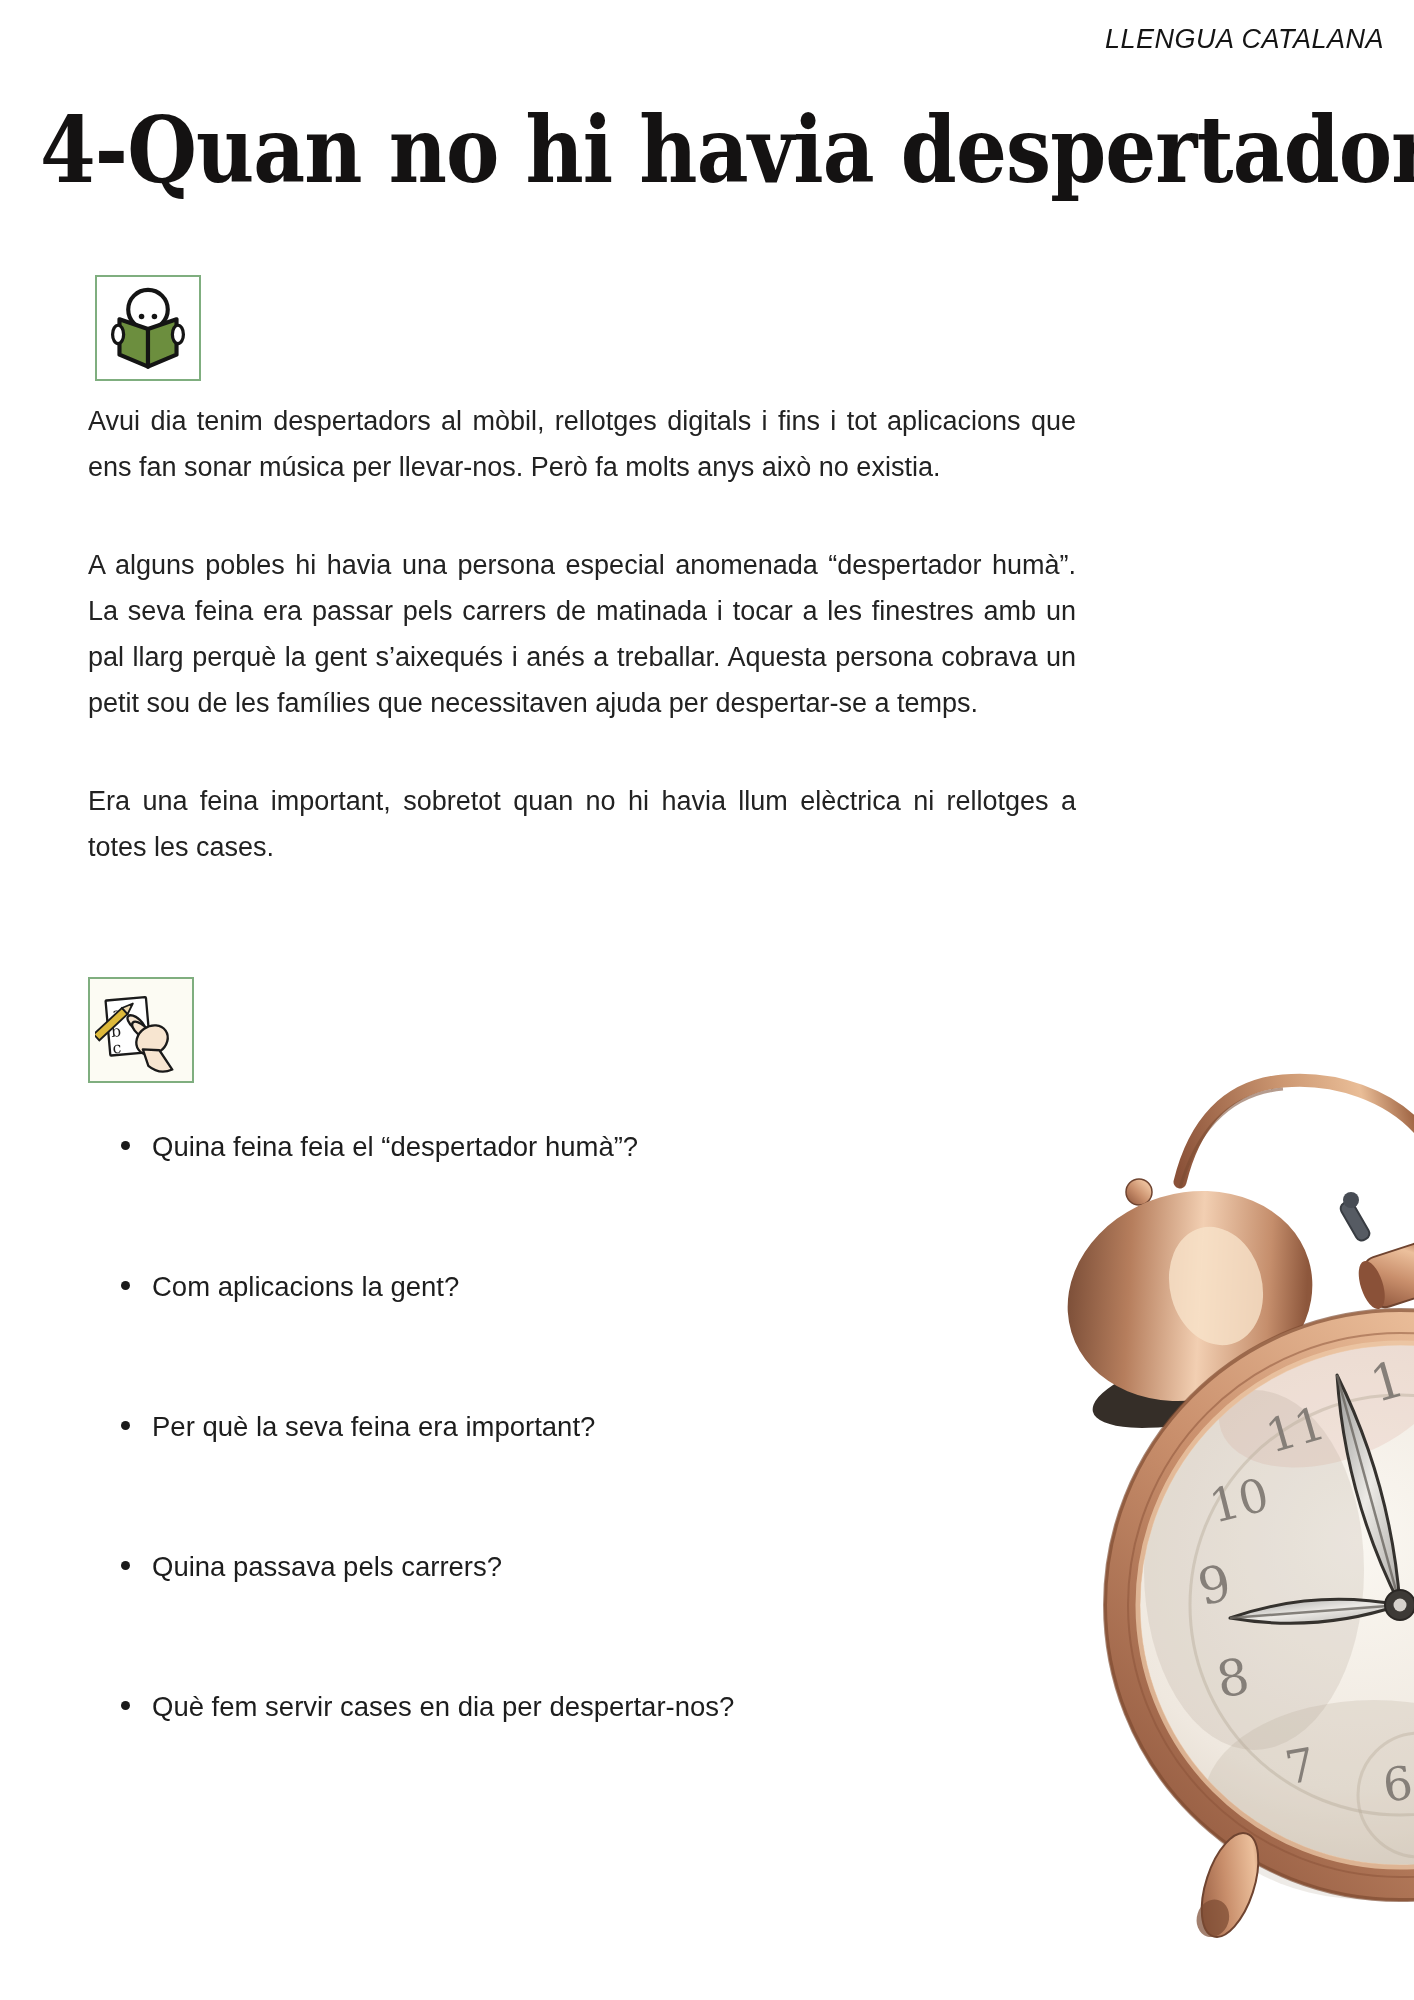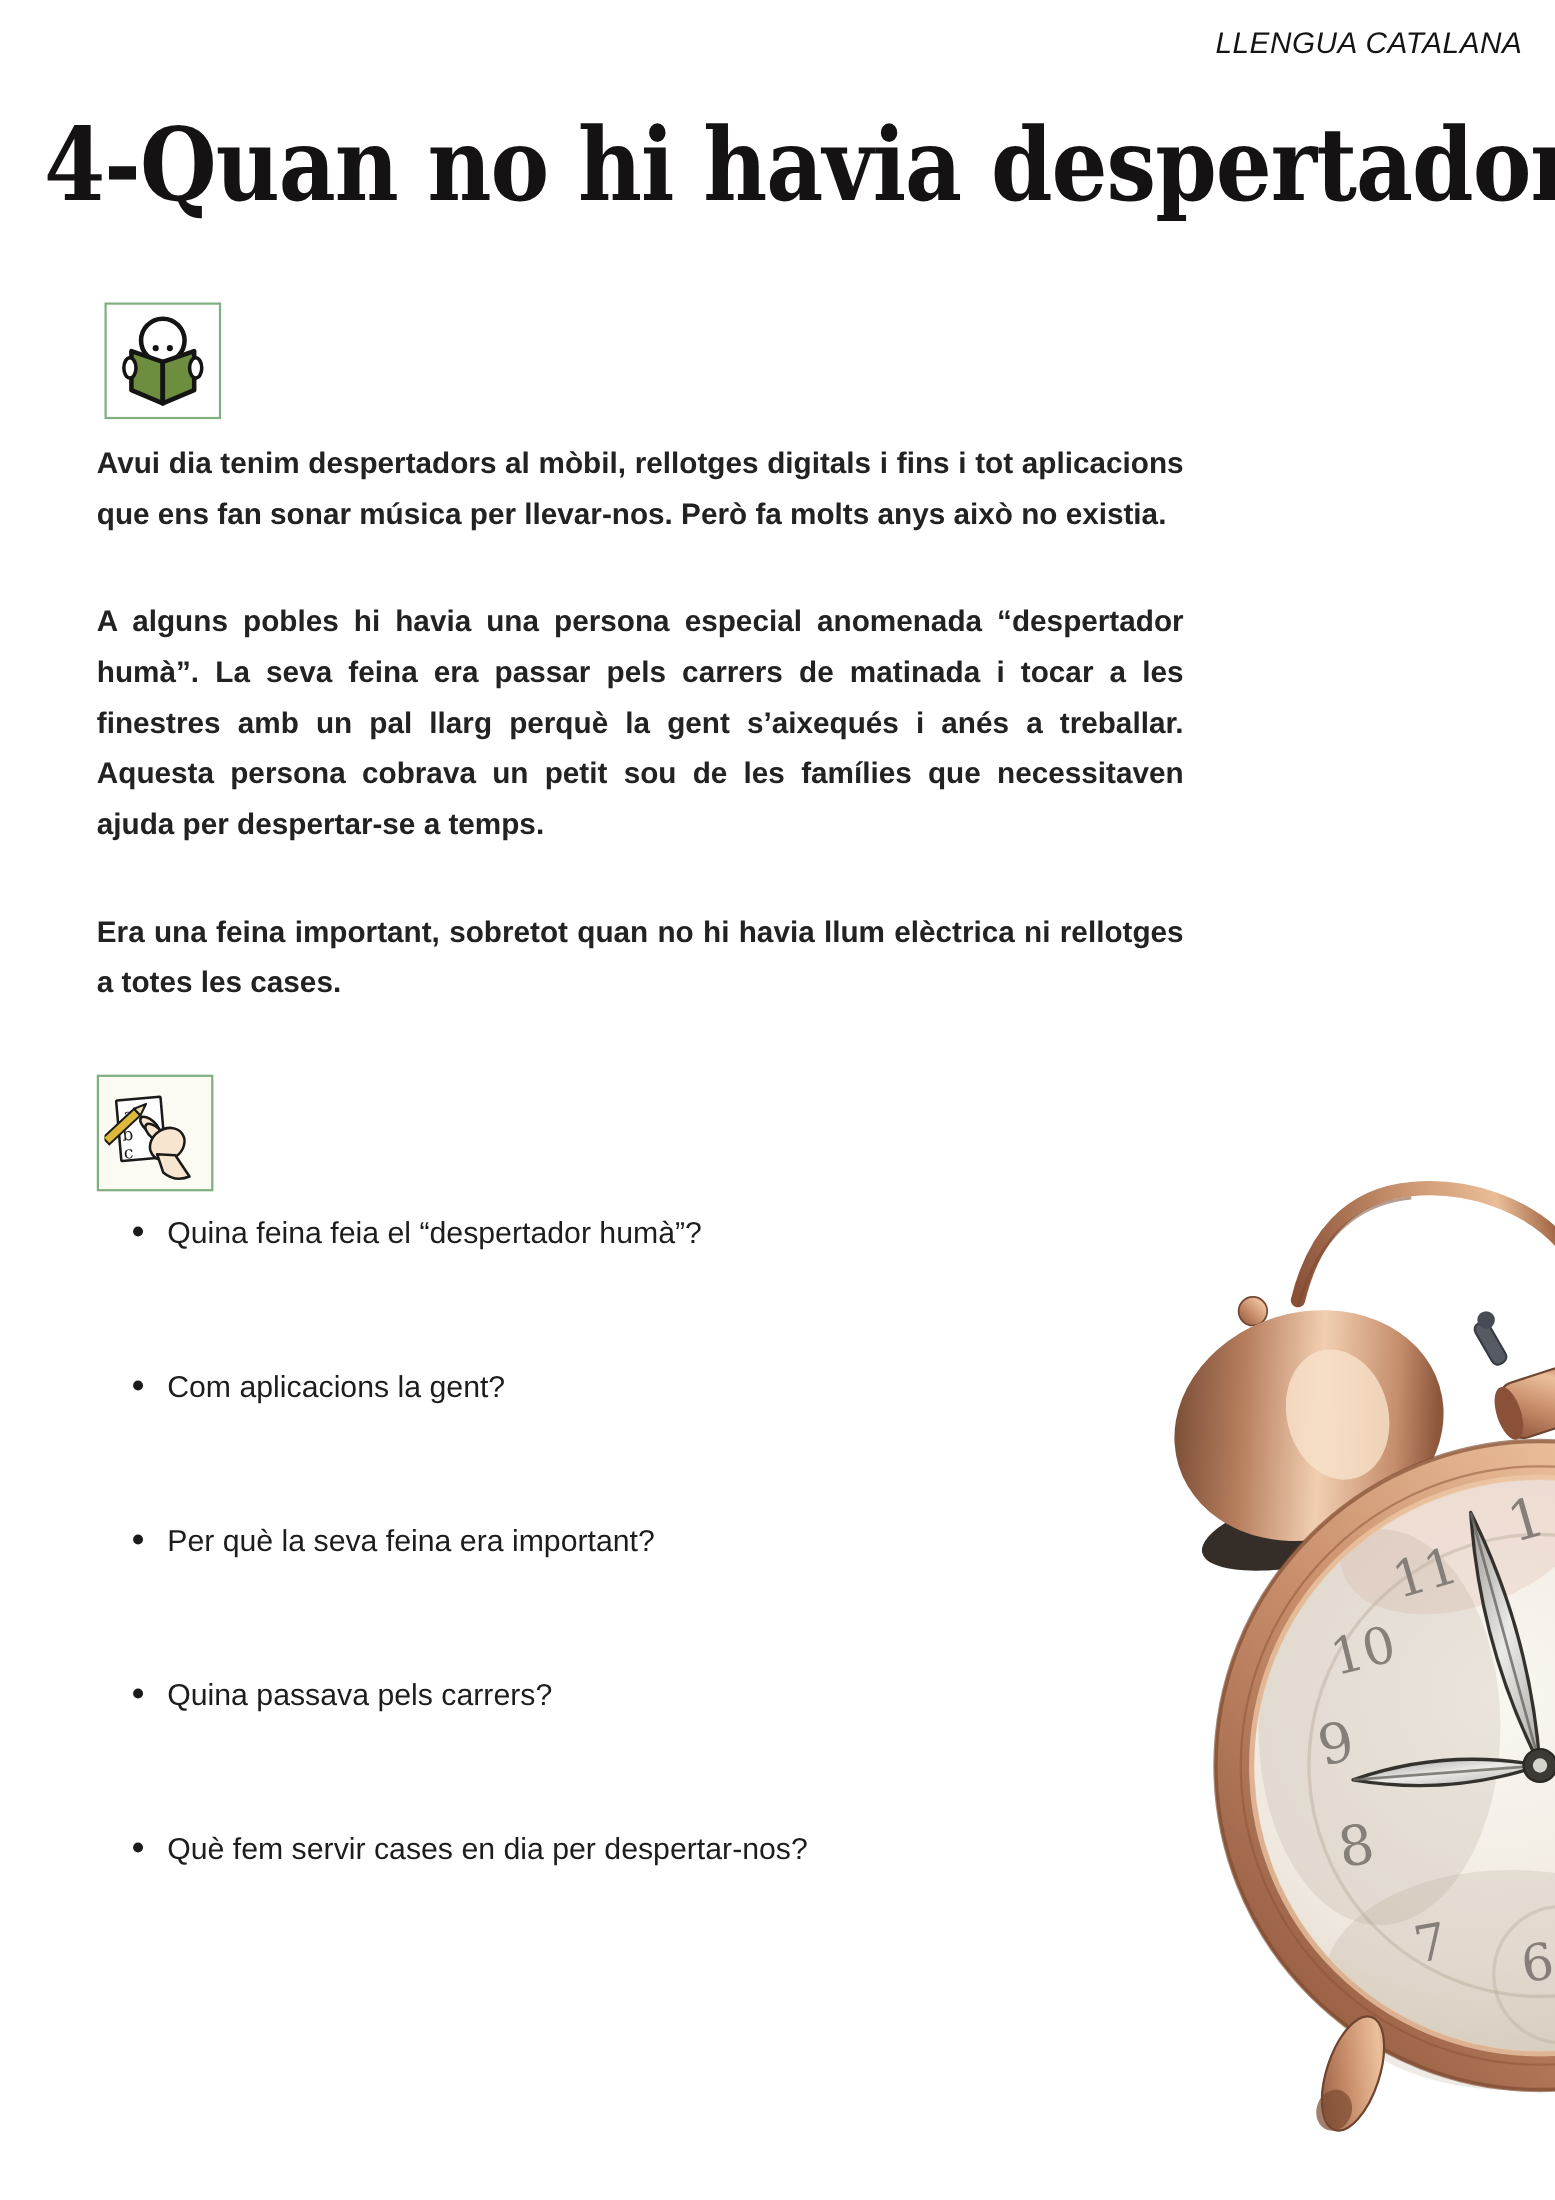--- a/index.html
+++ b/index.html
@@ -24,26 +24,26 @@
     border:2px solid #7fae7f; background:#ffffff;
     display:flex; align-items:center; justify-content:center;
   }
   .icon-box.reading { top:275px; left:95px; }
   .icon-box.writing { top:977px; left:88px; background:#fcfbf3; }
   .icon-box svg { width:92px; height:92px; }
   .text-block {
     position:absolute; top:398px; left:88px; width:988px;
     font-size:27px; line-height:46px; text-align:justify; color:#222222;
   }
-  .text-block p { margin:0 0 52px 0;font-weight:bold; }
+  .text-block p { margin:0 0 52px 0; }
   .questions {
     position:absolute; top:1098px; left:152px; width:760px;
     list-style:none; font-size:27.5px; line-height:45px; color:#1d1d1d;
   }
-  .questions li { position:relative; margin-bottom:95px; }
+  .questions li { position:relative; margin-bottom:95px;margin-top:26px; }
   .questions li::before {
     content:""; position:absolute; left:-31px; top:17px;
     width:9px; height:9px; border-radius:50%; background:#1a1a1a;
   }
   .clock-art { position:absolute; top:870px; left:854px; width:560px; height:1130px; }
   .clock-num { font-family:"DejaVu Serif", serif; fill:#7e7872; opacity:.92; }
 </style>
 </head>
 <body>
 

